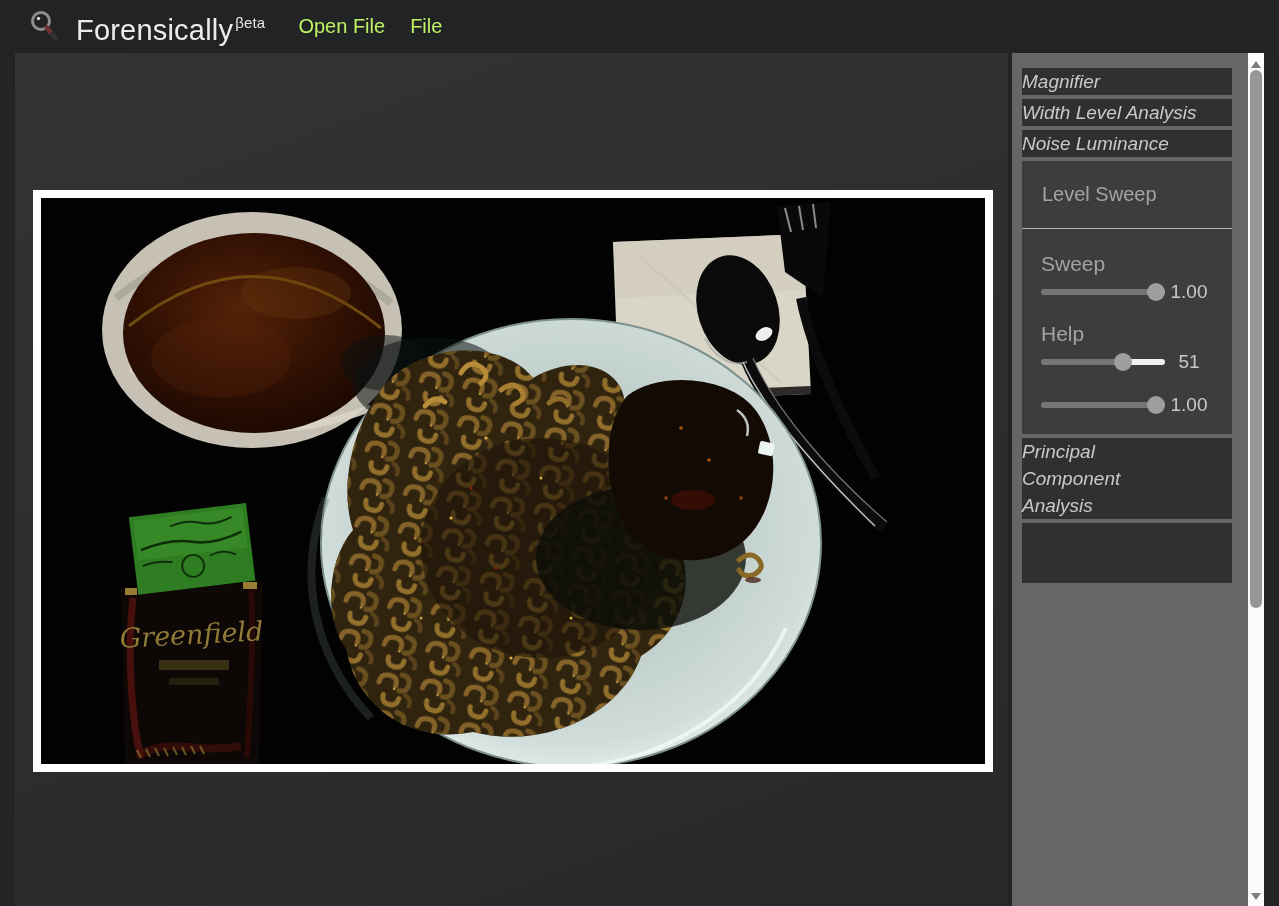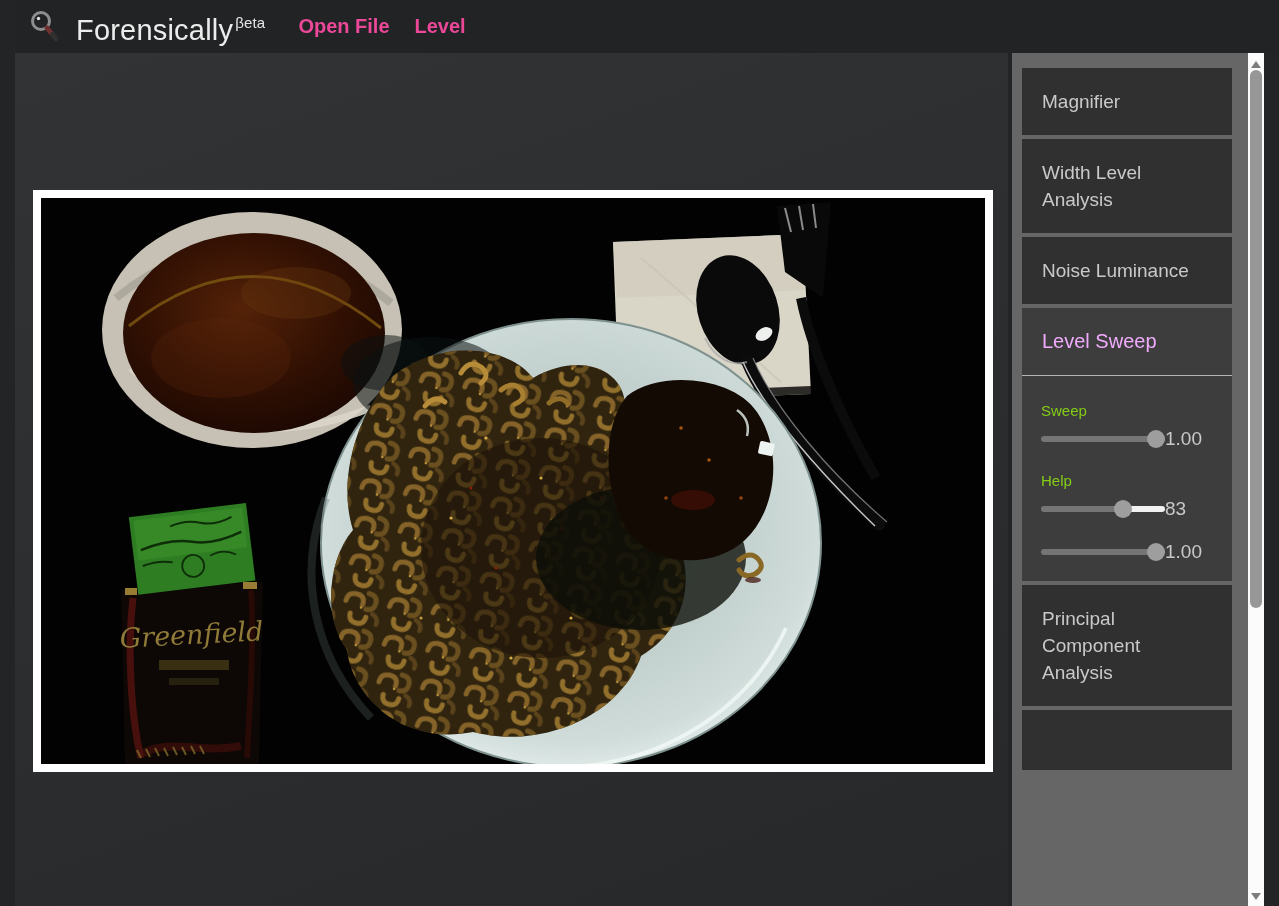--- a/index.html
+++ b/index.html
@@ -14,62 +14,62 @@
     position:absolute;left:0;top:0;width:1279px;height:53px;
     background:#212324;display:flex;align-items:center;margin-left:16px;
   }
   .logo-icon{margin-left:12px;flex:0 0 auto;}
   .app-title{
     margin-left:14px;font-size:29px;font-weight:300;color:#ececec;
     letter-spacing:.2px;line-height:53px;
   }
   .beta{font-size:15px;position:relative;top:-1px;margin-left:2px;color:#e6e6e6;}
   .menu-item{
-    font-size:20px;color:#ec4899;margin-left:33px;cursor:pointer;line-height:53px;font-weight:bold;
+    font-size:20px;color:#bef264;margin-left:33px;cursor:pointer;line-height:53px;
   }
   .menu-item + .menu-item{margin-left:25px;}
   
   .content{
     position:absolute;left:15px;top:53px;width:993px;height:853px;
     background:linear-gradient(160deg,#313334 0%,#2b2d2e 55%,#262829 100%);
   }
   .photo{
     position:absolute;left:18px;top:137px;
     background:#ffffff;padding:8px;cursor:crosshair;
   }
   .photo svg{display:block;}
   
   .sidebar{
     position:absolute;left:1012px;top:53px;width:236px;height:853px;
     background:#666666;box-sizing:border-box;padding:15px 0 0 10px;overflow:hidden;
   }
   .tool-btn{
     width:210px;box-sizing:border-box;background:#303030;color:#c9c9c9;
-    font-size:19px;line-height:27px;padding:20px;margin-bottom:4px;
-    cursor:pointer;white-space:pre-line;
+    font-size:19px;line-height:27px;margin-bottom:4px;
+    cursor:pointer;white-space:pre-line;font-style:italic;
   }
   .tool-btn.partial{height:60px;}
   .panel{width:210px;background:#3d3d3d;margin-bottom:4px;}
   .panel-title{
     box-sizing:border-box;padding:20px;font-size:20px;line-height:27px;
-    color:#f0abfc;border-bottom:1px solid #b5b5b5;cursor:pointer;
+    color:#a3a3a3;border-bottom:1px solid #b5b5b5;cursor:pointer;
   }
   .panel-body{padding:8px 19px 14px 19px;}
   .ctl{margin-top:13px;}
-  .ctl-label{font-size:15px;line-height:27px;color:#84cc16;}
+  .ctl-label{font-size:21px;line-height:27px;color:#a3a3a3;}
   .slider-row{display:flex;align-items:center;height:30px;}
   .track{
     position:relative;width:124px;height:6px;border-radius:3px;background:#757575;
     cursor:pointer;flex:0 0 auto;
   }
   .thumb{
     position:absolute;top:50%;left:93%;width:18px;height:18px;border-radius:50%;
     background:#9e9e9e;transform:translate(-50%,-50%);cursor:grab;
   }
-  .ctl-value{flex:1;text-align:left;font-size:19px;color:#c9c9c9;}
+  .ctl-value{flex:1;text-align:center;font-size:19px;color:#c9c9c9;}
   
   .scrollbar{
     position:absolute;left:1248px;top:53px;width:16px;height:853px;background:#fbfbfb;
   }
   .sb-thumb{
     position:absolute;left:2px;top:17px;width:12px;height:538px;
     background:#979797;border-radius:6px;cursor:grab;
   }
   .sb-arrow{position:absolute;left:3px;width:0;height:0;
     border-left:5px solid transparent;border-right:5px solid transparent;cursor:pointer;}
@@ -81,21 +81,21 @@
 
 <div class="header">
   <svg class="logo-icon" width="34" height="36" viewBox="0 0 34 36">
     <circle cx="13" cy="12" r="8.5" fill="none" stroke="#8e8e8e" stroke-width="3"></circle>
     <circle cx="10.5" cy="9.5" r="1.7" fill="#dedede"></circle>
     <line x1="19" y1="19" x2="24.5" y2="25.5" stroke="#6e2f2f" stroke-width="5" stroke-linecap="round"></line>
     <line x1="24.5" y1="25.5" x2="28" y2="30" stroke="#303030" stroke-width="5" stroke-linecap="round"></line>
   </svg>
   <div class="app-title"><span>Forensically</span><sup class="beta">βeta</sup></div>
   <div class="menu-item">Open File</div>
-  <div class="menu-item">Level</div>
+  <div class="menu-item">File</div>
 </div>
 
 <div class="content">
   <div class="photo">
     <svg width="944" height="566" viewBox="0 0 944 566">
       <defs>
         <radialGradient id="tea" cx="45%" cy="38%" r="65%">
           <stop offset="0%" stop-color="#542208"></stop>
           <stop offset="55%" stop-color="#331103"></stop>
           <stop offset="100%" stop-color="#1c0802"></stop>
@@ -255,21 +255,21 @@
           <div class="ctl-value">1.00</div>
         </div>
       </div>
 
       <div class="ctl">
         <div class="ctl-label">Help</div>
         <div class="slider-row">
           <div class="track" style="background: linear-gradient(to right, rgb(117, 117, 117) 0px, rgb(117, 117, 117) 66%, rgb(242, 242, 242) 66%, rgb(242, 242, 242) 100%);">
             <div class="thumb" style="left: 66%;"></div>
           </div>
-          <div class="ctl-value">83</div>
+          <div class="ctl-value">51</div>
         </div>
       </div>
 
       <div class="ctl">
         <div class="slider-row">
           <div class="track">
             <div class="thumb" style="left: 93%;"></div>
           </div>
           <div class="ctl-value">1.00</div>
         </div>

